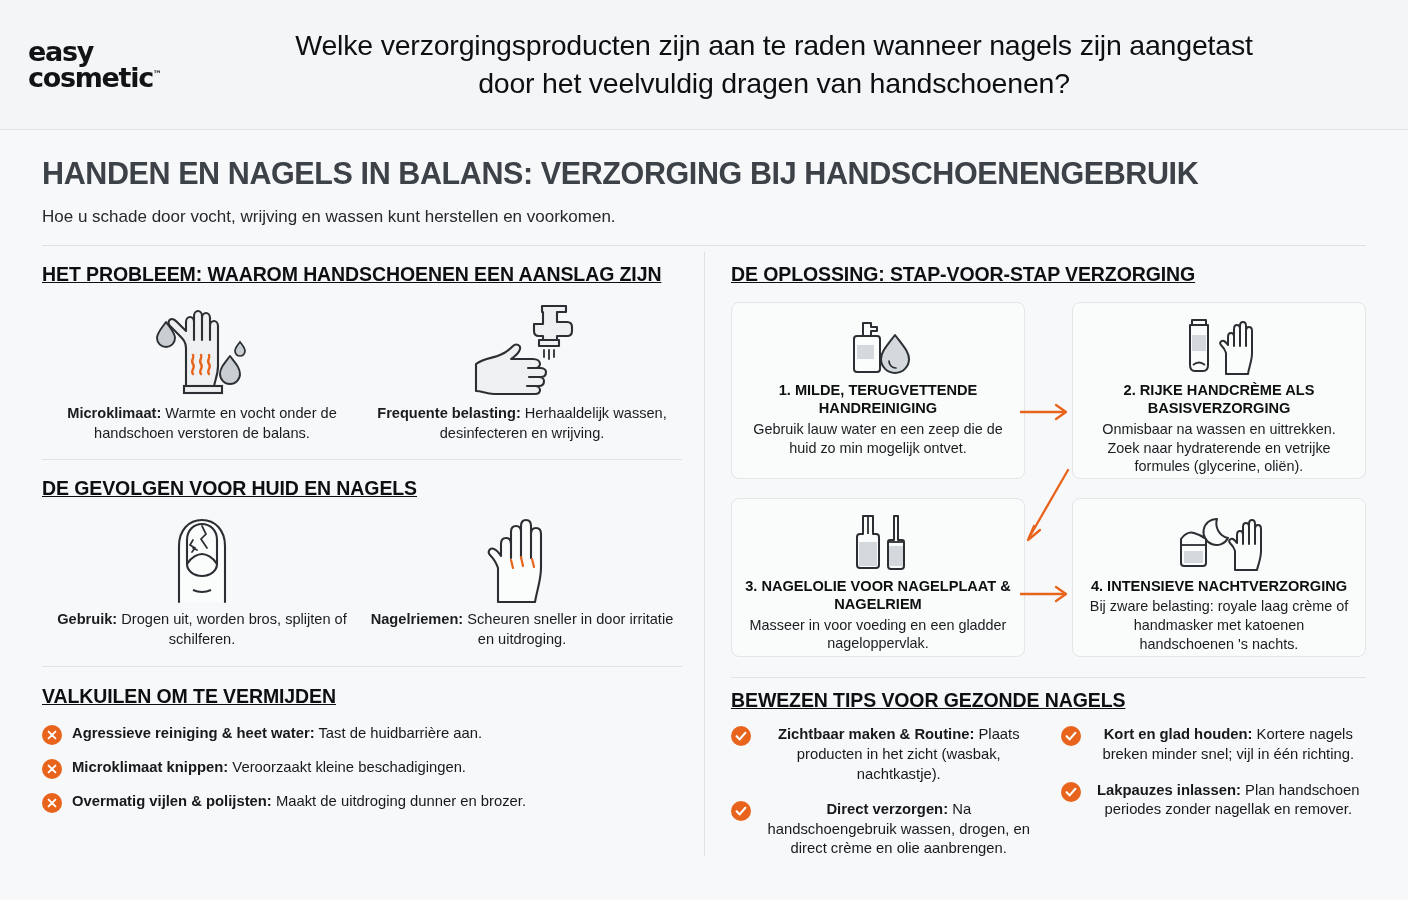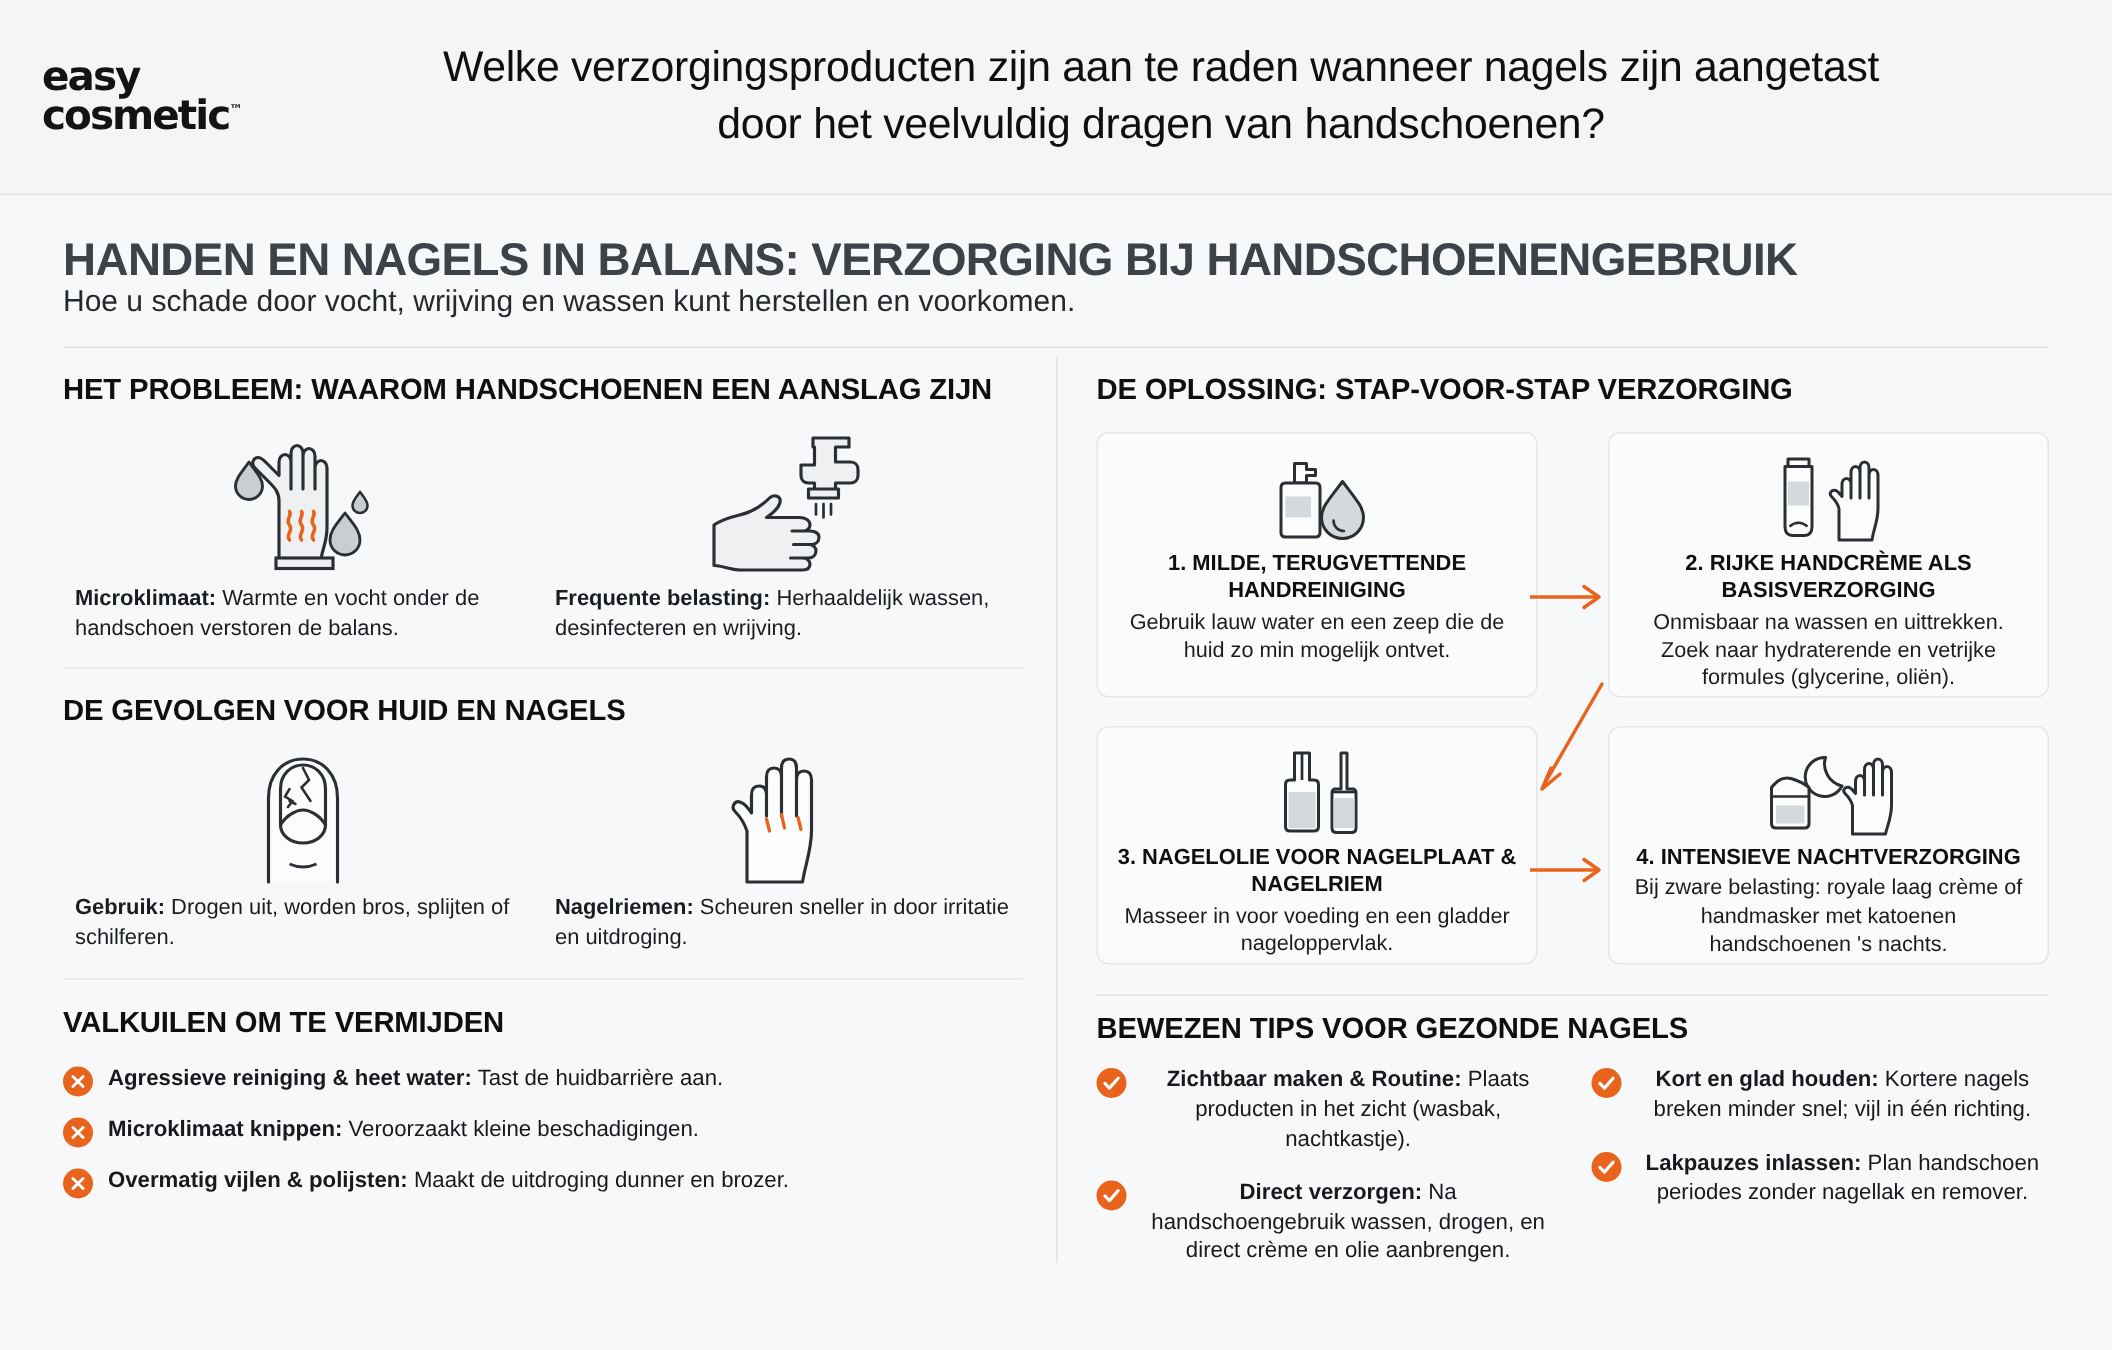--- a/index.html
+++ b/index.html
@@ -37,39 +37,39 @@
     color: #0d0f11; letter-spacing: -0.2px;
   }
 
   
   .titleblock { padding: 26px 42px 0 42px; }
   .main-title {
     font-size: 30.5px; font-weight: 700; letter-spacing: -0.4px;
     color: #3c4247; line-height: 1.12;
   }
   .sub-title {
-    margin-top: 0; font-size: 20px; color: #25292c; font-weight: 400;
+    margin-top: 17px; font-size: 17px; color: #25292c; font-weight: 400;
   }
   .hr-main { margin: 18px 42px 0 42px; height: 1px; background: #dfe2e5; }
 
   
   .cols { display: flex; padding: 0 42px; height: 620px; }
   .col-left { width: 662px; padding-right: 22px; }
   .divider-v { width: 1px; background: #dfe2e5; margin: 6px 0 10px 0; }
   .col-right { flex: 1; padding-left: 26px; }
 
   .sec-title {
     font-size: 19.5px; font-weight: 700; color: #0d0f11;
-    letter-spacing: -0.1px; line-height: 1.33;
+    letter-spacing: -0.1px; line-height: 1.33; text-decoration: underline;
   }
   .hr-sec { height: 1px; background: #e1e4e7; margin: 16px 0 0 0; }
 
   
   .pair { display: flex; margin-top: 6px; }
-  .pair-item { flex: 1; text-align: left; padding: 0 8px; }
+  .pair-item { flex: 1; text-align: center; padding: 0 8px; }
   .pair-icon { height: 108px; display: flex; align-items: center; justify-content: center; }
   .pair-icon.short { height: 100px; }
   .pair-cap {
     font-size: 14.6px; line-height: 1.35; color: #1a1d20; margin-top: 2px;
   }
   .pair-cap b { font-weight: 700; }
 
   
   .list { margin-top: 14px; }
   .list-row { display: flex; align-items: flex-start; margin-bottom: 13px; }

